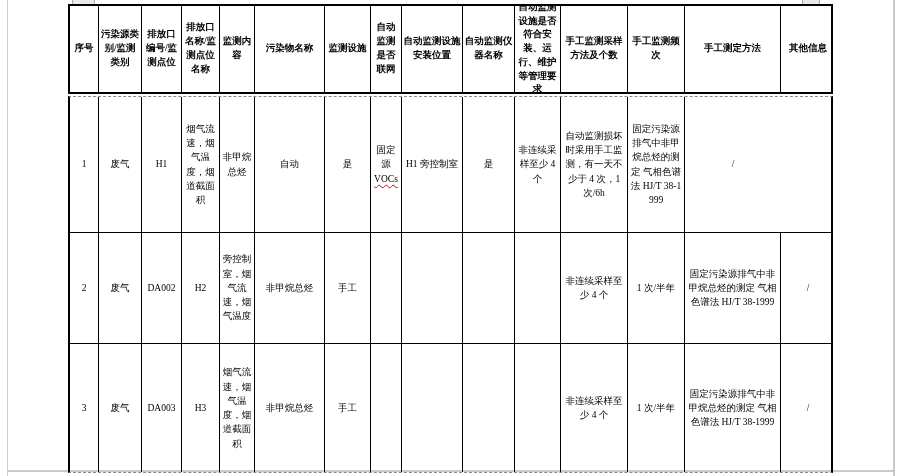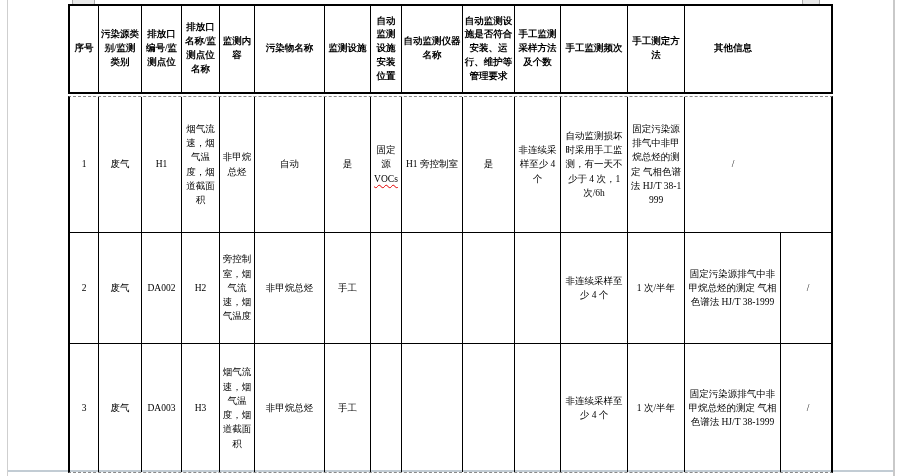--- a/index.html
+++ b/index.html
@@ -61,20 +61,21 @@
 <div class="tablewrap">
 
   <div class="grid-row thead">
     <div class="cell th">序号</div>
     <div class="cell th">污染源类别/监测类别</div>
     <div class="cell th">排放口编号/监测点位</div>
     <div class="cell th">排放口名称/监测点位名称</div>
     <div class="cell th">监测内容</div>
     <div class="cell th">污染物名称</div>
     <div class="cell th">监测设施</div>
+    <div class="cell th">自动监测是否联网</div>
     <div class="cell th">自动监测设施安装位置</div>
     <div class="cell th">自动监测仪器名称</div>
     <div class="cell th">自动监测设施是否符合安装、运行、维护等管理要求</div>
     <div class="cell th">手工监测采样方法及个数</div>
     <div class="cell th">手工监测频次</div>
     <div class="cell th">手工测定方法</div>
     <div class="cell th">其他信息</div>
   </div>
 
   <div class="tbody">

